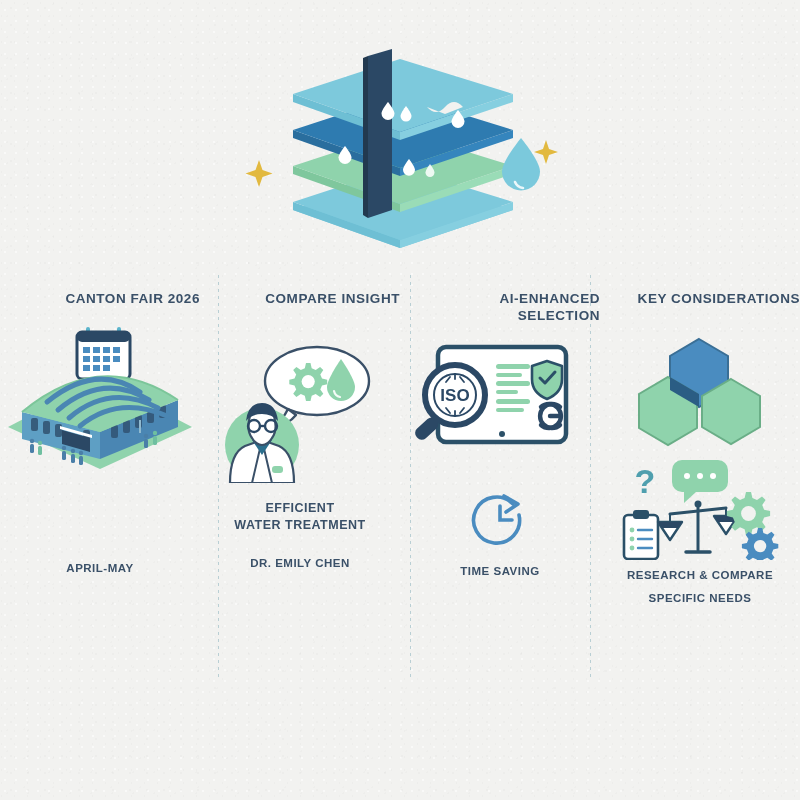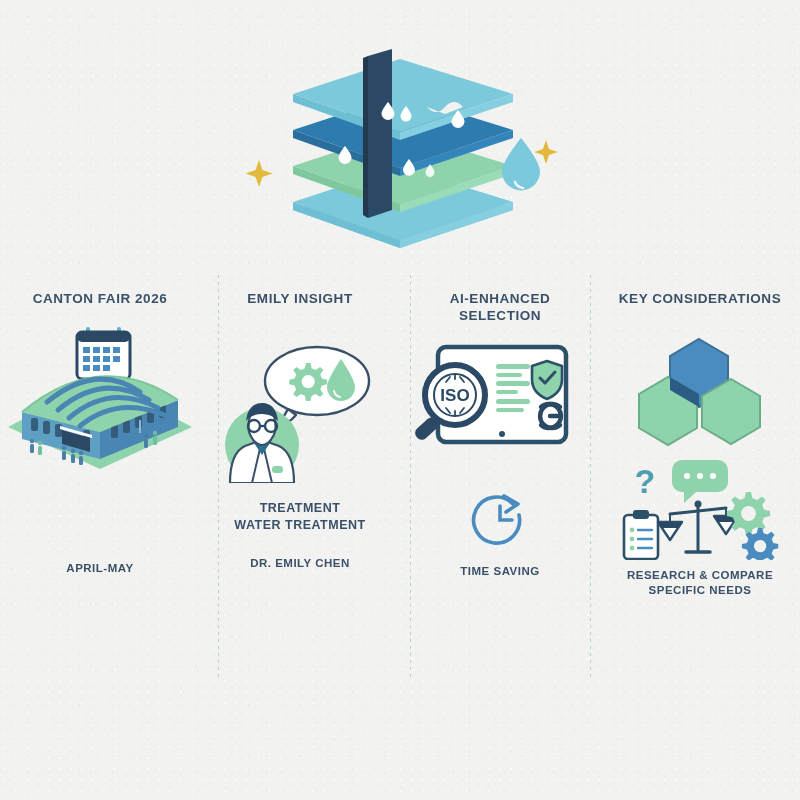--- a/index.html
+++ b/index.html
@@ -28,21 +28,21 @@
   .col-1{left:0;}   .col-2{left:200px;}
   .col-3{left:400px;}.col-4{left:600px;}
   .divider{
     position:absolute;top:0;height:405px;width:1px;
     background-image:linear-gradient(to bottom,#b9cfd4 0 3px, transparent 3px 7px);
     background-size:1px 7px;
   }
   .d1{left:218px;} .d2{left:410px;} .d3{left:590px;}
   .col-title{
     position:absolute;left:0;width:200px;top:15px;
-    text-align:center;
+    text-align:right;
     font-size:13.5px;letter-spacing:.55px;font-weight:600;
     color:#3a5068;line-height:17px;
   }
   .art{position:absolute;left:0;width:200px;}
   .cap{
     position:absolute;left:0;width:200px;text-align:center;
     color:#3a5068;letter-spacing:.5px;
   }
   .cap-main{font-size:12.5px;font-weight:600;line-height:17px;}
   .cap-sub{font-size:11.5px;font-weight:600;line-height:16px;}
@@ -211,21 +211,21 @@
           <rect x="139" y="103" width="2" height="13" fill="#8fb9cf"></rect>
         </g>
       </svg>
     </div>
 
 
     <div class="cap cap-sub" style="top:285px;">APRIL-MAY</div>
   </div>
 
   <div class="col col-2">
-    <div class="col-title">EMILY INSIGHT</div>
+    <div class="col-title">COMPARE INSIGHT</div>
 
     <div class="art" style="top:58px;height:150px;">
       <svg width="200" height="150" viewBox="0 0 200 150">
 
         <g>
           <ellipse cx="117" cy="48" rx="52" ry="34" fill="#ffffff" stroke="#3a5068" stroke-width="2.4"></ellipse>
           <path d="M88 76 q-6 12 -14 18 q14 -2 22 -12 Z" fill="#ffffff" stroke="#3a5068" stroke-width="2.4" stroke-linejoin="round"></path>
           <circle cx="70" cy="99" r="4.5" fill="#ffffff" stroke="#3a5068" stroke-width="2.2"></circle>
 
           <g fill="#8fd3ac">
@@ -254,21 +254,21 @@
 
           <g fill="none" stroke="#2b4865" stroke-width="2.4">
             <circle cx="54" cy="93" r="6"></circle>
             <circle cx="71" cy="93" r="6"></circle>
             <path d="M60 93 h5"></path>
           </g>
         </g>
       </svg>
     </div>
 
-    <div class="cap cap-main" style="top:225px;">TREATMENT</div>
+    <div class="cap cap-main" style="top:225px;">EFFICIENT</div>
     <div class="cap cap-main" style="top:242px;">WATER TREATMENT</div>
     <div class="cap cap-sub" style="top:280px;">DR. EMILY CHEN</div>
   </div>
 
   <div class="col col-3">
     <div class="col-title" style="top:32px;">SELECTION</div>
     <div class="col-title">AI-ENHANCED</div>
 
     <div class="art" style="top:62px;height:130px;">
       <svg width="200" height="130" viewBox="0 0 200 130">
@@ -392,15 +392,15 @@
           <circle cx="148.5" cy="53.5" r="7.4" fill="#f2f2f0"></circle>
         </g>
         <g fill="#4a8cc0">
           <path d="M158 68 l4.2 0 1.2 5 3.9 1.6 4.2 -2.8 3 3 -2.8 4.2 1.6 3.9 5 1.2 0 4.2 -5 1.2 -1.6 3.9 2.8 4.2 -3 3 -4.2 -2.8 -3.9 1.6 -1.2 5 -4.2 0 -1.2 -5 -3.9 -1.6 -4.2 2.8 -3 -3 2.8 -4.2 -1.6 -3.9 -5 -1.2 0 -4.2 5 -1.2 1.6 -3.9 -2.8 -4.2 3 -3 4.2 2.8 3.9 -1.6 Z"></path>
           <circle cx="160.1" cy="86.1" r="6.2" fill="#f2f2f0"></circle>
         </g>
       </svg>
     </div>
 
     <div class="cap cap-sub" style="top:292px;">RESEARCH &amp; COMPARE</div>
-    <div class="cap cap-sub" style="top:307px;text-align:center;">SPECIFIC NEEDS</div>
+    <div class="cap cap-sub" style="top:315px;text-align:center;">SPECIFIC NEEDS</div>
   </div>
 </div>
 
 </body></html>

